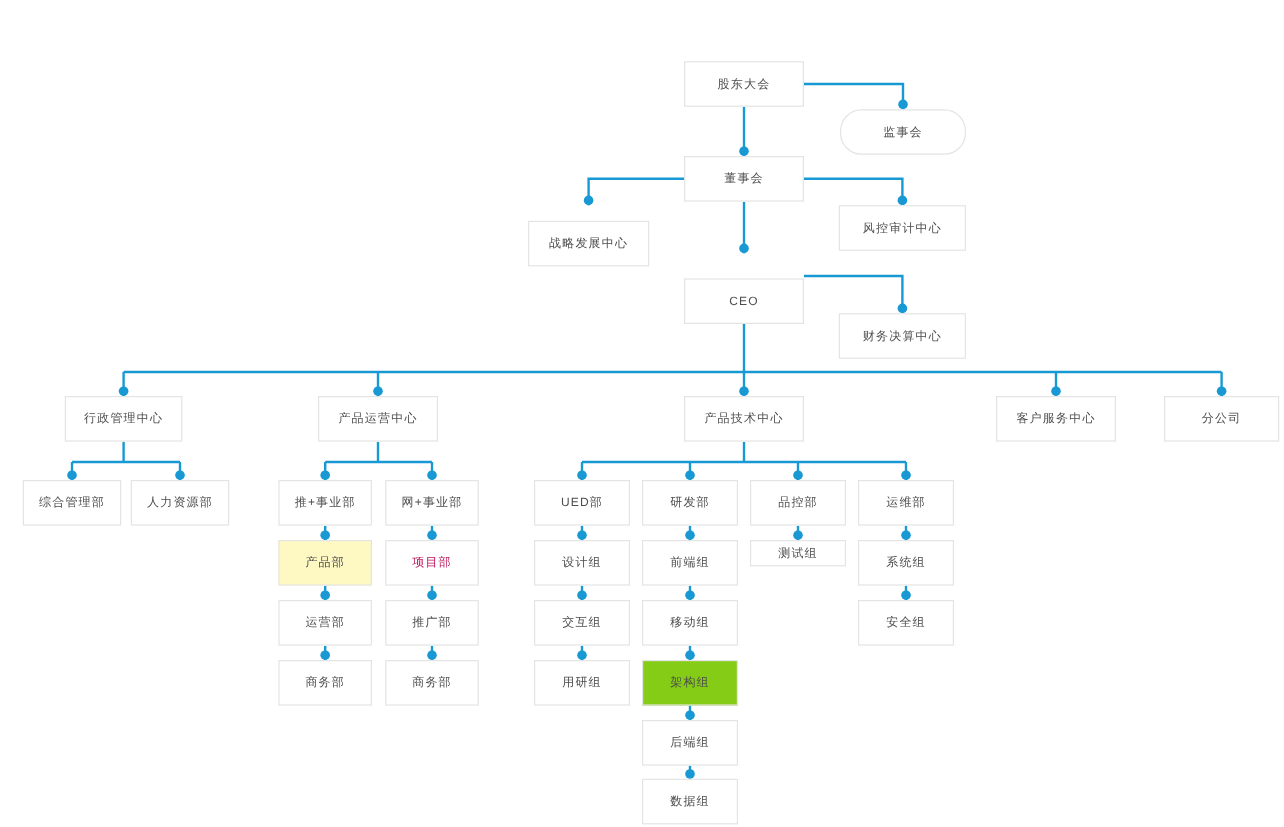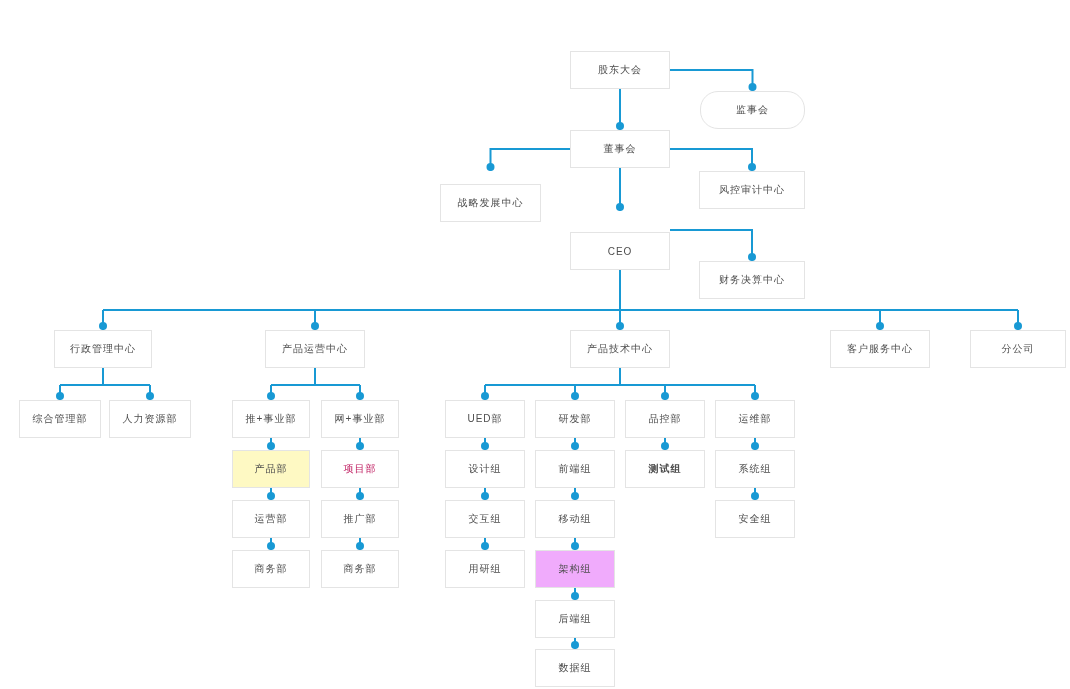--- a/index.html
+++ b/index.html
@@ -140,27 +140,27 @@
       <div class="node" style="left: 232px; top: 400px; width: 78px; height: 38px; border-color: rgb(228, 228, 228); background: rgb(255, 255, 255); color: rgb(77, 77, 77);">推+事业部</div>
       <div class="node" style="left: 321px; top: 400px; width: 78px; height: 38px; border-color: rgb(228, 228, 228); background: rgb(255, 255, 255); color: rgb(77, 77, 77);">网+事业部</div>
       <div class="node" style="left: 445px; top: 400px; width: 80px; height: 38px; border-color: rgb(228, 228, 228); background: rgb(255, 255, 255); color: rgb(77, 77, 77);">UED部</div>
       <div class="node" style="left: 535px; top: 400px; width: 80px; height: 38px; border-color: rgb(228, 228, 228); background: rgb(255, 255, 255); color: rgb(77, 77, 77);">研发部</div>
       <div class="node" style="left: 625px; top: 400px; width: 80px; height: 38px; border-color: rgb(228, 228, 228); background: rgb(255, 255, 255); color: rgb(77, 77, 77);">品控部</div>
       <div class="node" style="left: 715px; top: 400px; width: 80px; height: 38px; border-color: rgb(228, 228, 228); background: rgb(255, 255, 255); color: rgb(77, 77, 77);">运维部</div>
       <div class="node" style="left: 232px; top: 450px; width: 78px; height: 38px; border-color: rgb(228, 228, 228); background: #fef9c3; color: rgb(77, 77, 77);">产品部</div>
       <div class="node" style="left: 321px; top: 450px; width: 78px; height: 38px; border-color: rgb(228, 228, 228); background: rgb(255, 255, 255); color: #be185d;">项目部</div>
       <div class="node" style="left: 445px; top: 450px; width: 80px; height: 38px; border-color: rgb(228, 228, 228); background: rgb(255, 255, 255); color: rgb(77, 77, 77);">设计组</div>
       <div class="node" style="left: 535px; top: 450px; width: 80px; height: 38px; border-color: rgb(228, 228, 228); background: rgb(255, 255, 255); color: rgb(77, 77, 77);">前端组</div>
-      <div class="node" style="left: 625px; top: 450px; width: 80px; height: 38px; border-color: rgb(228, 228, 228); background: rgb(255, 255, 255); color: rgb(77, 77, 77); font-weight: bold;">测试组</div>
+      <div class="node" style="left: 625px; top: 450px; width: 80px; height: 22px; border-color: rgb(228, 228, 228); background: rgb(255, 255, 255); color: rgb(77, 77, 77);">测试组</div>
       <div class="node" style="left: 715px; top: 450px; width: 80px; height: 38px; border-color: rgb(228, 228, 228); background: rgb(255, 255, 255); color: rgb(77, 77, 77);">系统组</div>
       <div class="node" style="left: 232px; top: 500px; width: 78px; height: 38px; border-color: rgb(228, 228, 228); background: rgb(255, 255, 255); color: rgb(77, 77, 77);">运营部</div>
       <div class="node" style="left: 321px; top: 500px; width: 78px; height: 38px; border-color: rgb(228, 228, 228); background: rgb(255, 255, 255); color: rgb(77, 77, 77);">推广部</div>
       <div class="node" style="left: 445px; top: 500px; width: 80px; height: 38px; border-color: rgb(228, 228, 228); background: rgb(255, 255, 255); color: rgb(77, 77, 77);">交互组</div>
       <div class="node" style="left: 535px; top: 500px; width: 80px; height: 38px; border-color: rgb(228, 228, 228); background: rgb(255, 255, 255); color: rgb(77, 77, 77);">移动组</div>
       <div class="node" style="left: 715px; top: 500px; width: 80px; height: 38px; border-color: rgb(228, 228, 228); background: rgb(255, 255, 255); color: rgb(77, 77, 77);">安全组</div>
       <div class="node" style="left: 232px; top: 550px; width: 78px; height: 38px; border-color: rgb(228, 228, 228); background: rgb(255, 255, 255); color: rgb(77, 77, 77);">商务部</div>
       <div class="node" style="left: 321px; top: 550px; width: 78px; height: 38px; border-color: rgb(228, 228, 228); background: rgb(255, 255, 255); color: rgb(77, 77, 77);">商务部</div>
       <div class="node" style="left: 445px; top: 550px; width: 80px; height: 38px; border-color: rgb(228, 228, 228); background: rgb(255, 255, 255); color: rgb(77, 77, 77);">用研组</div>
-      <div class="node" style="left: 535px; top: 550px; width: 80px; height: 38px; border-color: rgb(228, 228, 228); background: #f0abfc; color: rgb(77, 77, 77);">架构组</div>
+      <div class="node" style="left: 535px; top: 550px; width: 80px; height: 38px; border-color: rgb(228, 228, 228); background: #84cc16; color: rgb(77, 77, 77);">架构组</div>
       <div class="node" style="left: 535px; top: 600px; width: 80px; height: 38px; border-color: rgb(228, 228, 228); background: rgb(255, 255, 255); color: rgb(77, 77, 77);">后端组</div>
       <div class="node" style="left: 535px; top: 649px; width: 80px; height: 38px; border-color: rgb(228, 228, 228); background: rgb(255, 255, 255); color: rgb(77, 77, 77);">数据组</div>
     </div>
 </div>
 
 </body></html>

